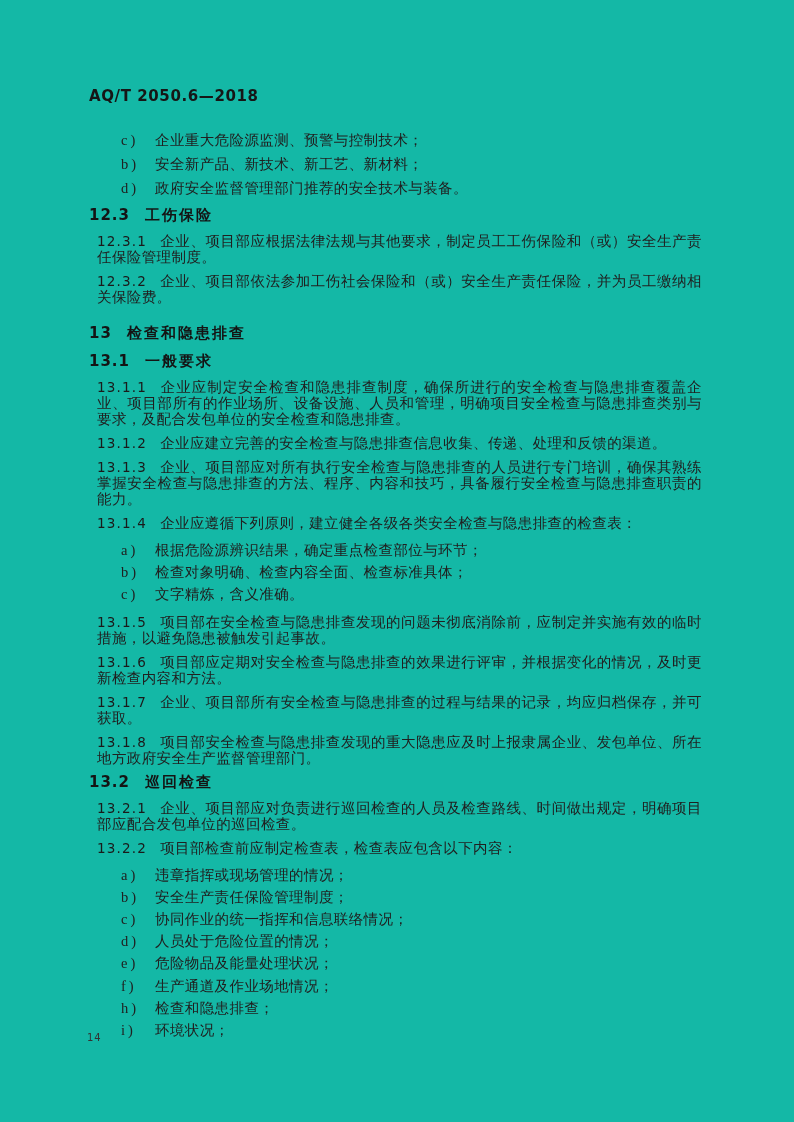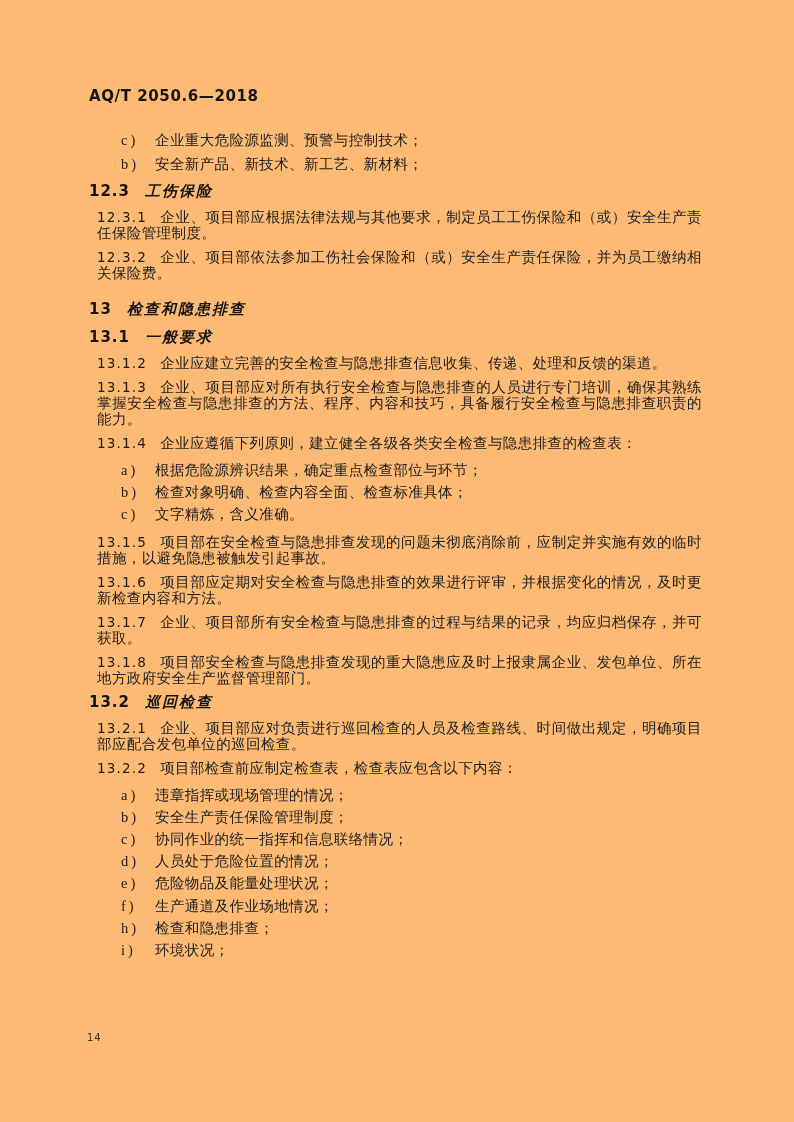--- a/index.html
+++ b/index.html
@@ -14,21 +14,21 @@
     overflow: hidden;
     font-family: "Liberation Serif", "DejaVu Serif", serif;
     color: #1d1d1d;
   }
   .page {
     position: relative;
     box-sizing: border-box;
     width: 794px;
     height: 1122px;
     padding: 88px 84px 0 89px;
-    background: #fdba74;
+    background: #14b8a6;
   }
   
   .doc-header {
     font-family: "DejaVu Sans", "Liberation Sans", sans-serif;
     font-weight: 700;
     font-size: 15px;
     line-height: 16px;
     letter-spacing: 0.6px;
     color: #161616;
     margin-bottom: 24px;
@@ -41,21 +41,21 @@
     line-height: 17px;
     color: #141414;
   }
   .heading.h1 { margin: 20px 0 11px; }
   .heading.h2 { margin: 7px 0 9px; }
   .heading .h-num {
     letter-spacing: 1px;
     margin-right: 15px;
     margin-top: 19px;
   }
-  .heading .h-title { letter-spacing: 2px; font-style: italic; }
+  .heading .h-title { letter-spacing: 2px; }
   
   .para {
     margin: 8px;
     font-size: 14.5px;
     line-height: 16px;
     text-align: justify;
     text-justify: inter-character;
     letter-spacing: 0.4px;
     color: #202020;
   }
@@ -92,25 +92,27 @@
 </style>
 </head>
 <body>
 
 <div class="page">
   <div class="doc-header">AQ/T 2050.6—2018</div>
 
   <div id="doc-content">
       <div class="list-item list-item-top" style="line-height: 24px;"><span class="li-label">c)</span><span class="li-text">企业重大危险源监测、预警与控制技术；</span></div>
       <div class="list-item list-item-top" style="line-height: 24px;"><span class="li-label">b)</span><span class="li-text">安全新产品、新技术、新工艺、新材料；</span></div>
+      <div class="list-item list-item-top" style="line-height: 24px;"><span class="li-label">d)</span><span class="li-text">政府安全监督管理部门推荐的安全技术与装备。</span></div>
       <div class="heading h2"><span class="h-num">12.3</span><span class="h-title">工伤保险</span></div>
       <p class="para"><span class="p-num">12.3.1</span><span class="p-text">企业、项目部应根据法律法规与其他要求，制定员工工伤保险和（或）安全生产责任保险管理制度。</span></p>
       <p class="para"><span class="p-num">12.3.2</span><span class="p-text">企业、项目部依法参加工伤社会保险和（或）安全生产责任保险，并为员工缴纳相关保险费。</span></p>
       <div class="heading h1"><span class="h-num">13</span><span class="h-title">检查和隐患排查</span></div>
       <div class="heading h2"><span class="h-num">13.1</span><span class="h-title">一般要求</span></div>
+      <p class="para"><span class="p-num">13.1.1</span><span class="p-text">企业应制定安全检查和隐患排查制度，确保所进行的安全检查与隐患排查覆盖企业、项目部所有的作业场所、设备设施、人员和管理，明确项目安全检查与隐患排查类别与要求，及配合发包单位的安全检查和隐患排查。</span></p>
       <p class="para"><span class="p-num">13.1.2</span><span class="p-text">企业应建立完善的安全检查与隐患排查信息收集、传递、处理和反馈的渠道。</span></p>
       <p class="para"><span class="p-num">13.1.3</span><span class="p-text">企业、项目部应对所有执行安全检查与隐患排查的人员进行专门培训，确保其熟练掌握安全检查与隐患排查的方法、程序、内容和技巧，具备履行安全检查与隐患排查职责的能力。</span></p>
       <p class="para"><span class="p-num">13.1.4</span><span class="p-text">企业应遵循下列原则，建立健全各级各类安全检查与隐患排查的检查表：</span></p>
       <div class="list-item"><span class="li-label">a)</span><span class="li-text">根据危险源辨识结果，确定重点检查部位与环节；</span></div>
       <div class="list-item"><span class="li-label">b)</span><span class="li-text">检查对象明确、检查内容全面、检查标准具体；</span></div>
       <div class="list-item"><span class="li-label">c)</span><span class="li-text">文字精炼，含义准确。</span></div>
       <p class="para"><span class="p-num">13.1.5</span><span class="p-text">项目部在安全检查与隐患排查发现的问题未彻底消除前，应制定并实施有效的临时措施，以避免隐患被触发引起事故。</span></p>
       <p class="para"><span class="p-num">13.1.6</span><span class="p-text">项目部应定期对安全检查与隐患排查的效果进行评审，并根据变化的情况，及时更新检查内容和方法。</span></p>
       <p class="para"><span class="p-num">13.1.7</span><span class="p-text">企业、项目部所有安全检查与隐患排查的过程与结果的记录，均应归档保存，并可获取。</span></p>
       <p class="para"><span class="p-num">13.1.8</span><span class="p-text">项目部安全检查与隐患排查发现的重大隐患应及时上报隶属企业、发包单位、所在地方政府安全生产监督管理部门。</span></p>

